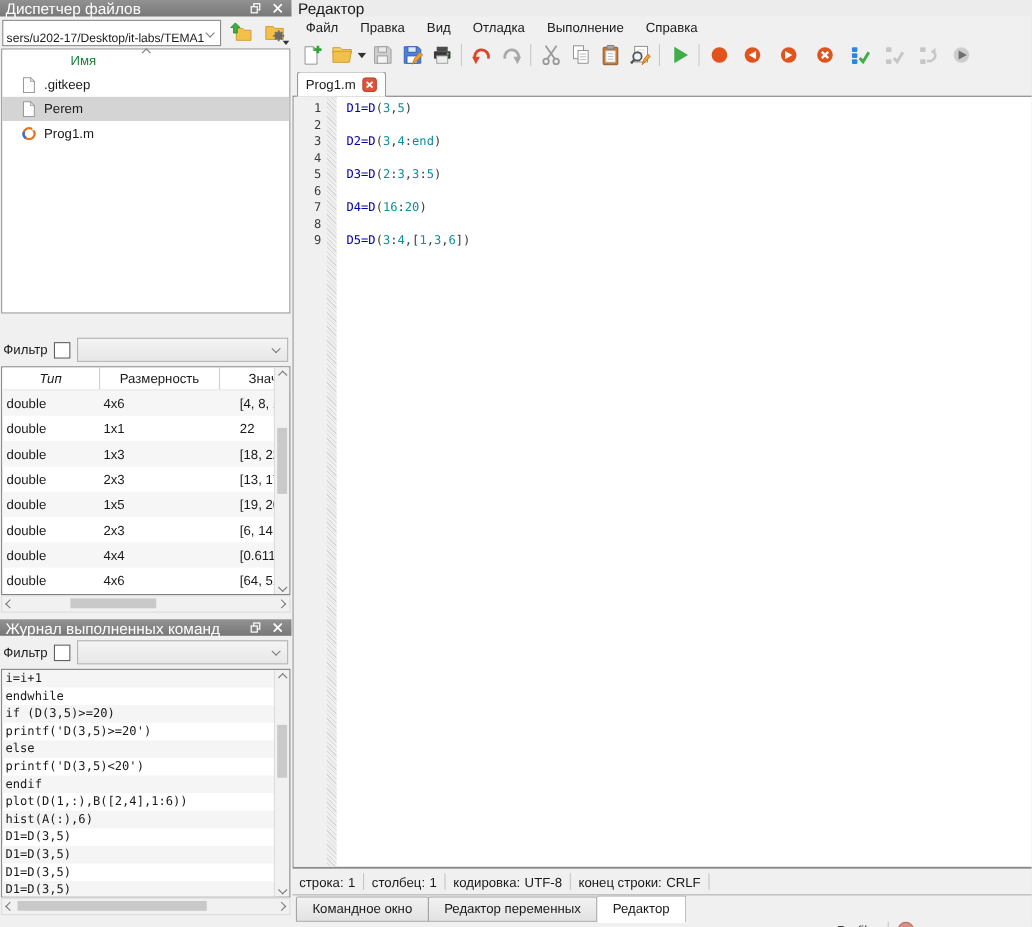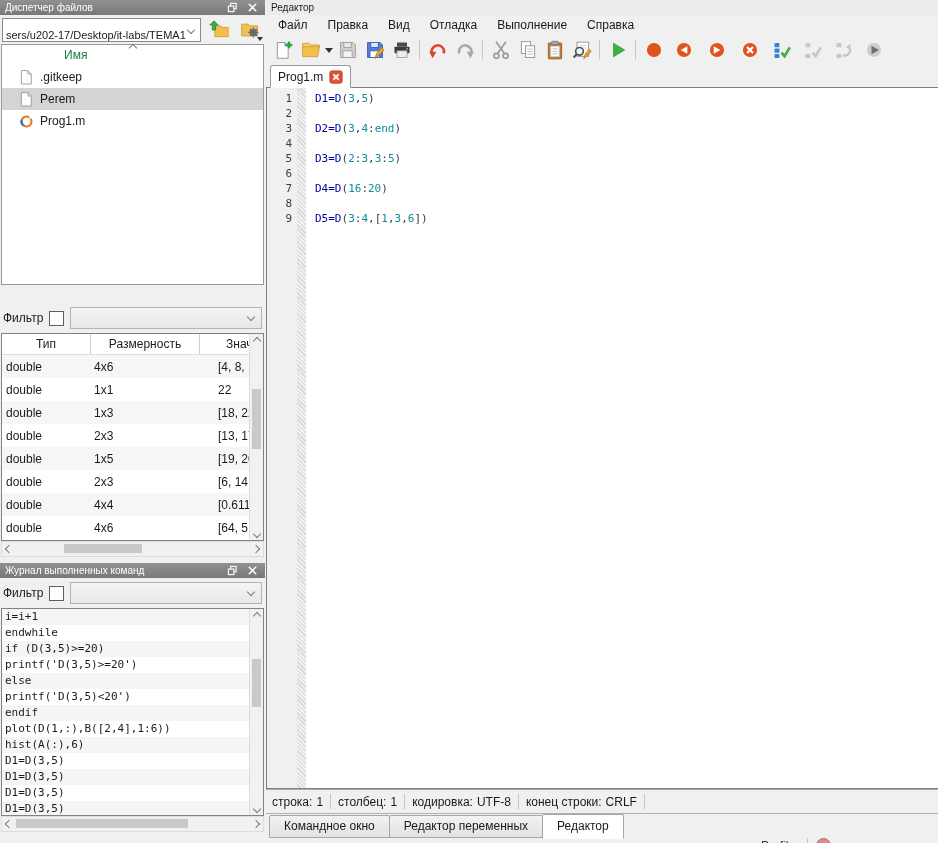--- a/index.html
+++ b/index.html
@@ -1,20 +1,20 @@
 <!DOCTYPE html>
 <html><head>
 <meta charset="utf-8">
 <style>
   html,body{margin:0;padding:0;background:#d7d7d7;}
   .app{position:relative;width:938px;height:843px;background:#f0f0f0;overflow:hidden;
        font-family:"Liberation Sans",sans-serif;font-size:12px;color:#1a1a1a;}
   .panel{position:absolute;}
   
-  .ptitle{height:15px;display:flex;align-items:center;padding:0 5px;font-size:10px;}
+  .ptitle{height:15px;display:flex;align-items:center;padding:0 5px;font-size:14px;}
   .ptitle.dark{background:linear-gradient(#919191,#787878);color:#fff;}
   .ptitle.light{background:#ececec;color:#1a1a1a;}
   .ptitle .tlabel{flex:1;white-space:nowrap;overflow:hidden;}
   .tbtn{width:16px;height:13px;display:flex;align-items:center;justify-content:center;margin-left:4px;cursor:default;}
   
   .filterrow{position:absolute;left:3px;right:3px;height:26px;display:flex;align-items:center;gap:6px;}
   .cb{width:13px;height:13px;background:#fff;border:1px solid #5f5f5f;flex:none;}
   .combo{flex:1;height:20px;background:linear-gradient(#f4f4f4,#e7e7e7);border:1px solid #b3b3b3;position:relative;}
   .combo .chev{position:absolute;right:7px;top:6px;}
   .chev{display:inline-block;width:5px;height:5px;border-right:1.5px solid #7c7c7c;border-bottom:1.5px solid #7c7c7c;}
@@ -34,21 +34,21 @@
   .fheader{height:21px;line-height:21px;padding-left:62px;color:#15803d;}
   .frow{height:22px;display:flex;align-items:center;gap:6px;padding-left:17px;}
   .frow.sel{background:#d4d4d4;}
   .ficon{width:15px;height:16px;flex:none;display:flex;align-items:center;}
   
   #workspace-panel{left:0;top:287px;width:265px;height:276px;}
   #workspace-panel .filterrow{top:18px;}
   .wtable{position:absolute;top:46px;left:1px;right:1px;height:206px;background:#fff;border:1px solid #828282;overflow:hidden;}
   .whdr{height:20px;display:flex;border-bottom:1px solid #e0e0e0;background:#fff;}
   .wh{line-height:20px;text-align:center;}
-  .wh0{width:88px;border-right:1px solid #cfcfcf;}
+  .wh0{width:88px;border-right:1px solid #cfcfcf;font-style:italic;}
   .wh1{width:108px;border-right:1px solid #cfcfcf;}
   .wh2{flex:1;text-align:left;padding-left:26px;overflow:hidden;white-space:nowrap;}
   .wrows{position:absolute;top:21px;left:0;right:13px;bottom:0;overflow:hidden;}
   .wrow{height:23px;display:flex;align-items:center;}
   .wrow.alt{background:#f6f6f6;}
   .wc0{width:84px;padding-left:4px;overflow:hidden;white-space:nowrap;}
   .wc1{width:124px;padding-left:4px;overflow:hidden;white-space:nowrap;}
   .wc2{flex:1;overflow:hidden;white-space:nowrap;}
   
   .vscroll{position:absolute;top:0;right:0;bottom:0;width:13px;background:#f1f1f1;border-left:1px solid #dcdcdc;}

